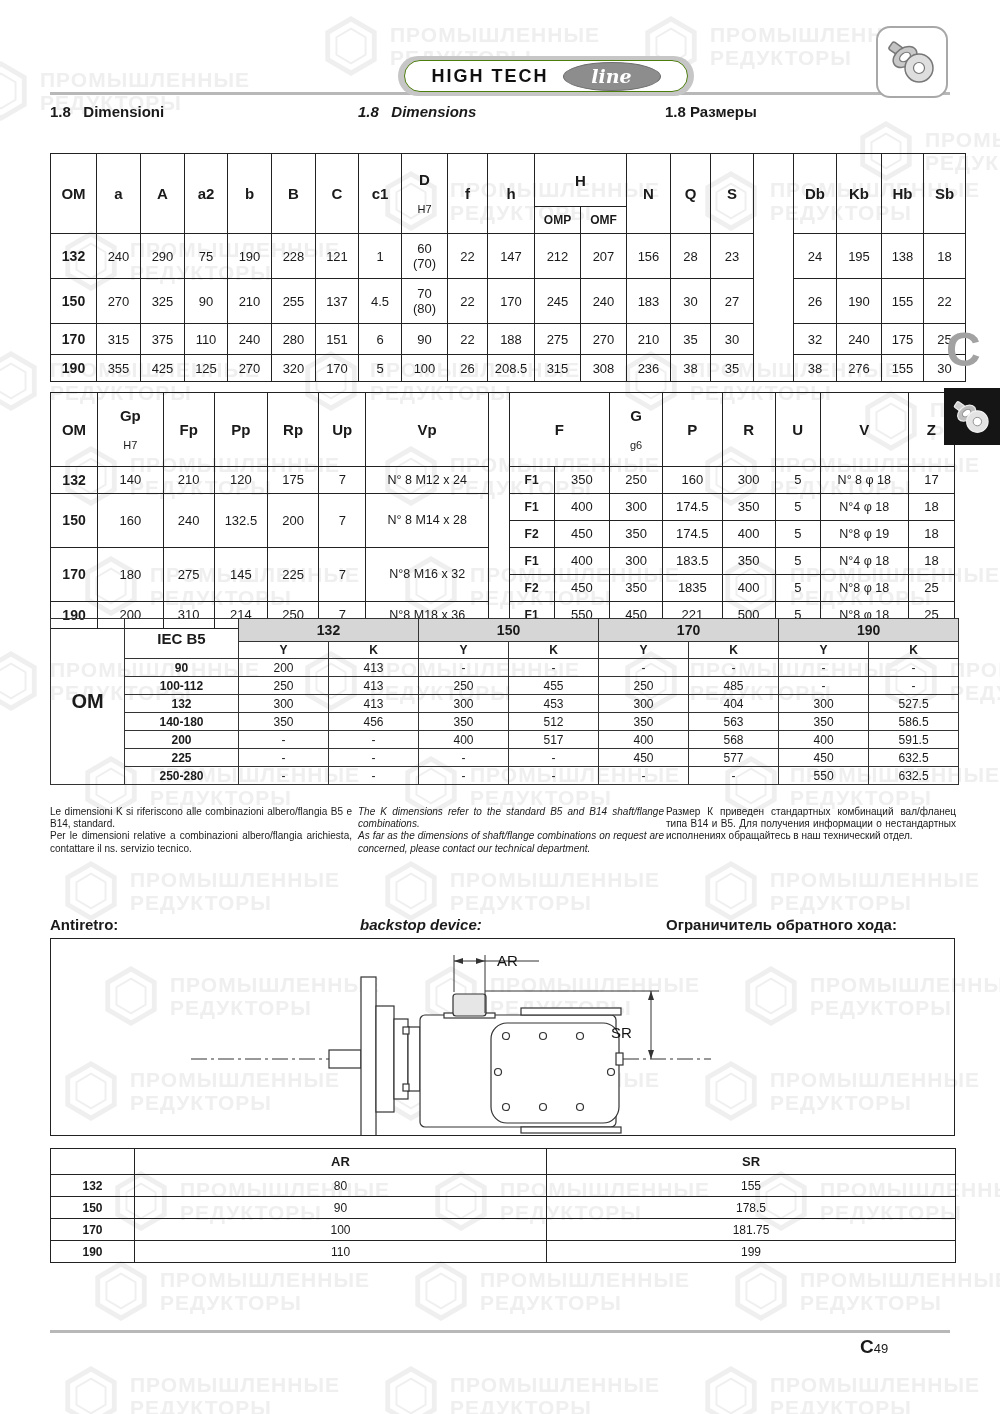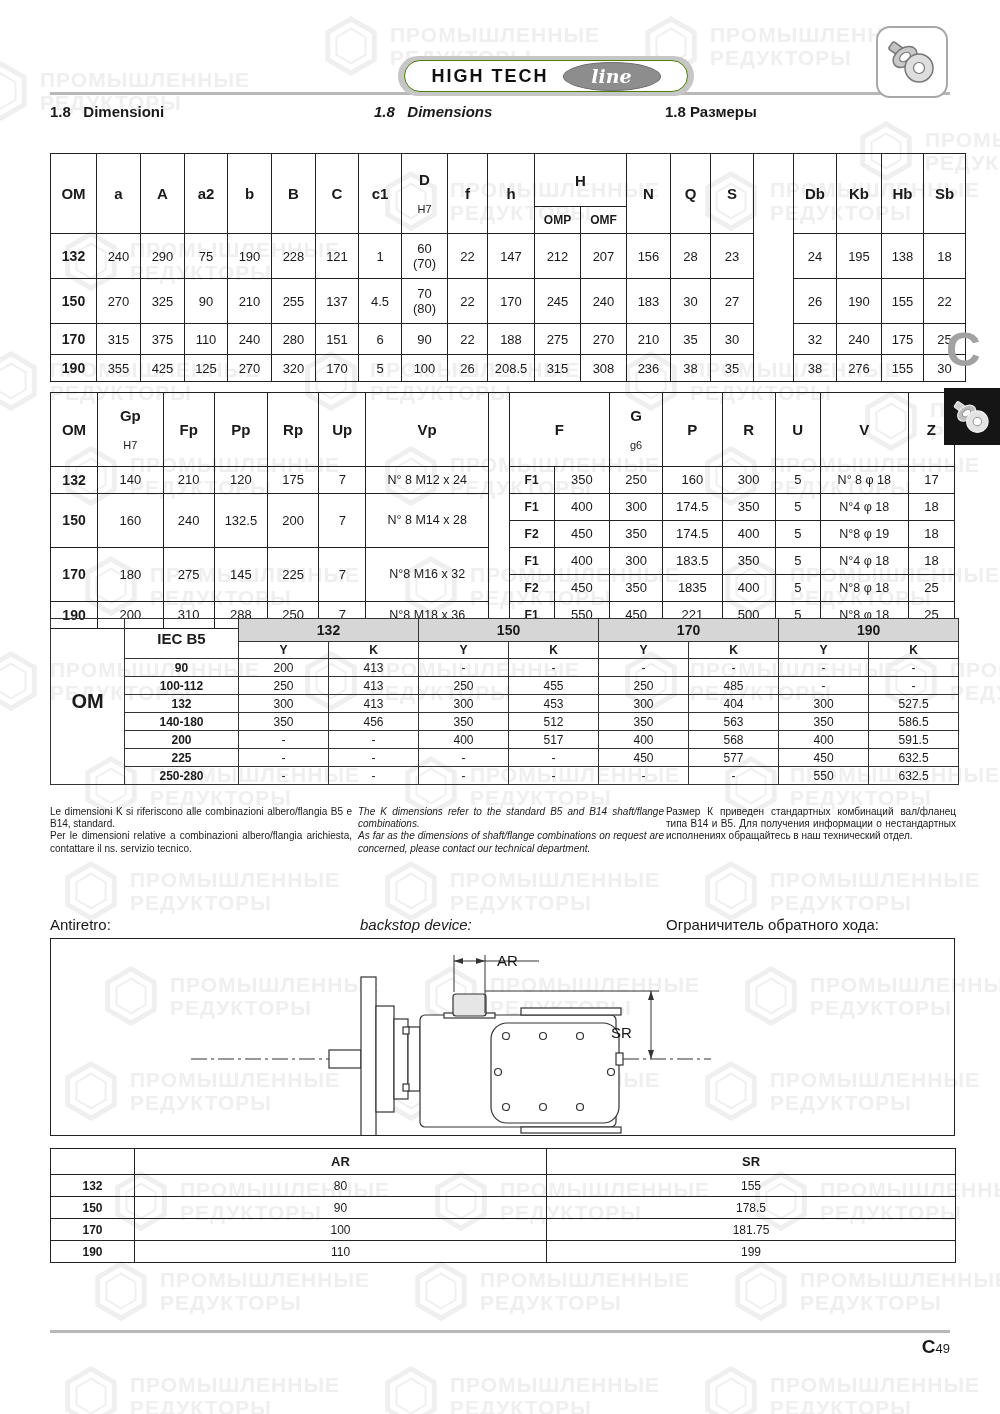--- a/index.html
+++ b/index.html
@@ -69,27 +69,27 @@
   #t4 th{font-weight:bold;font-size:13px;height:25px;}
   #t4 tr.b td{height:21px;font-size:12px;}
   #t4 td.rowhead{font-size:13px;}
 
   
   .note{position:absolute;top:806px;font-size:10px;line-height:1.22;text-align:justify;z-index:2;}
   .note p{margin:0;}
   .note.en{font-style:italic;}
 
   
-  .anti{position:absolute;top:916px;font-weight:normal;font-size:15px;z-index:2;}
+  .anti{position:absolute;top:916px;font-weight:bold;font-size:15px;z-index:2;}
   .anti.en{font-style:italic;}
   #drawbox{position:absolute;left:50px;top:938px;width:903px;height:196px;border:1px solid #222;z-index:1;}
 
   
   .fline{position:absolute;left:50px;top:1330px;width:900px;height:3px;background:#b8b8b8;z-index:1;}
-  .pagenum{position:absolute;left:860px;top:1336px;width:90px;text-align:right;z-index:2;}
+  .pagenum{position:absolute;left:860px;top:1336px;width:90px;z-index:2;}
   .pagenum .pgC{font-weight:bold;font-size:19px;}
   .pagenum .pgn{font-size:13px;}
   .side-c{position:absolute;left:946px;top:326px;font-size:48px;font-weight:bold;color:#a2a2a2;z-index:2;line-height:1;}
   .side-box{position:absolute;left:944px;top:388px;width:56px;height:57px;background:#151515;z-index:2;
     display:flex;align-items:center;justify-content:center;}
 </style>
 </head>
 <body>
 
 <div id="page">
@@ -404,21 +404,21 @@
     <svg width="60" height="60" viewBox="0 0 60 60">
       <rect x="8" y="12" width="12" height="9" rx="2" transform="rotate(35 14 16)" fill="#c2c2c2" stroke="#777" stroke-width="1.5"></rect>
       <ellipse cx="23" cy="25" rx="13" ry="9" transform="rotate(-35 23 25)" fill="#c9c9c9" stroke="#777" stroke-width="1.5"></ellipse>
       <ellipse cx="23" cy="25" rx="6" ry="4" transform="rotate(-35 23 25)" fill="#fff" stroke="#777" stroke-width="1.2"></ellipse>
       <circle cx="37" cy="36" r="14" fill="#dedede" stroke="#777" stroke-width="1.5"></circle>
       <circle cx="37" cy="36" r="5.5" fill="#fff" stroke="#777" stroke-width="1.2"></circle>
     </svg>
   </div>
 
   <div class="sect" style="left:50px;">1.8   Dimensioni</div>
-  <div class="sect en" style="left:358px;margin-left:16px;">1.8   Dimensions</div>
+  <div class="sect en" style="left:358px;">1.8   Dimensions</div>
   <div class="sect" style="left:665px;">1.8 Размеры</div>
 
   <div class="layer" id="t1wrap">
     <table id="t1" style="width:905px;">
       <colgroup>
         <col style="width:46px">
           <col style="width:44px">
           <col style="width:44px">
           <col style="width:43px">
         <col style="width:44px">
@@ -675,21 +675,21 @@
             <td class="val">1835</td>
             <td class="val">400</td>
             <td class="val">5</td>
             <td class="vp">N°8 φ 18</td>
             <td class="val">25</td>
           </tr>
           <tr class="b">
             <td class="rowhead" rowspan="1">190</td>
             <td class="val" rowspan="1">200</td>
             <td class="val" rowspan="1">310</td>
-            <td class="val" rowspan="1">288</td>
+            <td class="val" rowspan="1">214</td>
             <td class="val" rowspan="1">250</td>
             <td class="val" rowspan="1">7</td>
             <td class="vp" rowspan="1">N°8 M18 x 36</td>
             <td class="flabel">F1</td>
             <td class="val">550</td>
             <td class="val">450</td>
             <td class="val">221</td>
             <td class="val">500</td>
             <td class="val">5</td>
             <td class="vp">N°8 φ 18</td>

